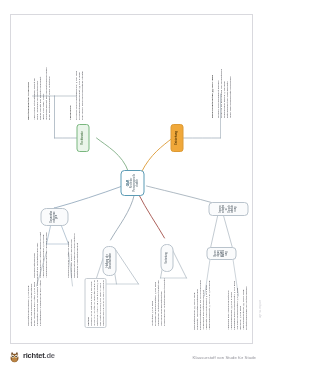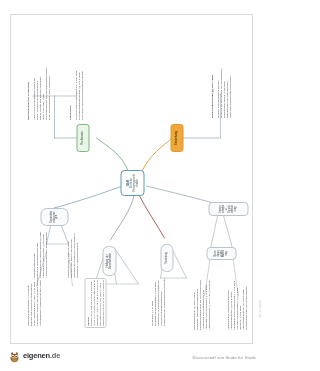--- a/index.html
+++ b/index.html
@@ -274,17 +274,17 @@
         <path d="M5.6,9.5 L8,3.5 L11,8.5 Z" fill="#6f4620"></path>
         <path d="M20.4,9.5 L18,3.5 L15,8.5 Z" fill="#6f4620"></path>
         <circle cx="9.6" cy="12.6" r="3" fill="#f6efe2"></circle>
         <circle cx="16.4" cy="12.6" r="3" fill="#f6efe2"></circle>
         <circle cx="9.9" cy="12.8" r="1.5" fill="#24180c"></circle>
         <circle cx="16.1" cy="12.8" r="1.5" fill="#24180c"></circle>
         <path d="M13,14 l-1.7,2 h3.4 Z" fill="#e8a321"></path>
       </svg>
     </span>
     <span id="logo-text">
-      <span>eigenen</span><span class="de">.de</span>
+      <span>richtet</span><span class="de">.de</span>
     </span>
   </div>
   <div id="tagline">Klausurstoff von Stude für Stude</div>
 </div>
 
 </body></html>

